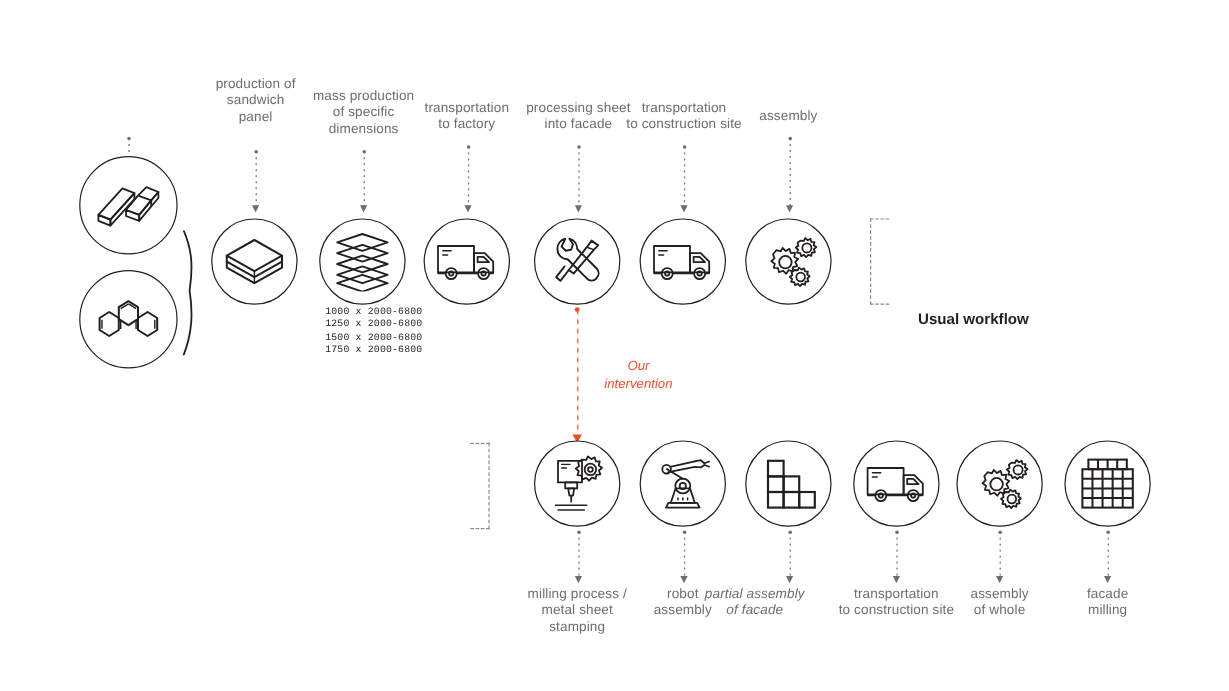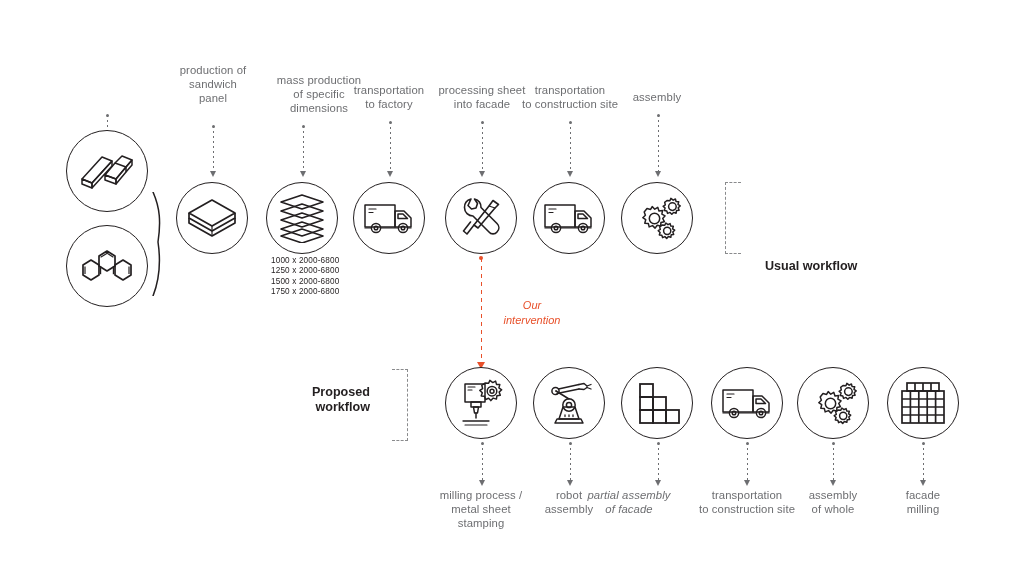--- a/index.html
+++ b/index.html
@@ -55,21 +55,21 @@
     line-height:14.5px;text-align:center;white-space:pre-line;
   }
 
   
   .wf-label{position:absolute;font-weight:bold;font-size:12.6px;line-height:15px;color:#231f20;white-space:pre-line;}
   .bracket{position:absolute;box-sizing:border-box;}
   .bracket.right{border-top:1px dashed #8a8b8d;border-left:1px dashed #8a8b8d;border-bottom:1px dashed #8a8b8d;}
   .bracket.left{border-top:1px dashed #8a8b8d;border-right:1px dashed #8a8b8d;border-bottom:1px dashed #8a8b8d;}
 
   
-  .dims{position:absolute;font-family:Liberation Sans, sans-serif;font-size:8.2px;line-height:10.4px;color:#231f20;white-space:pre-line;letter-spacing:.15px;}
+  .dims{position:absolute;font-family:Liberation Mono, monospace;font-size:8.2px;line-height:10.4px;color:#231f20;white-space:pre-line;letter-spacing:.15px;}
 
   
   .brace{position:absolute;}
 </style>
 </head>
 <body>
 
 <div class="stage">
 
 
@@ -128,21 +128,21 @@
       <g fill="none" stroke="#231f20" stroke-width="1.7" stroke-linejoin="round">
         <polygon points="26,4 49,17 26,30 3,17"></polygon>
         <path d="M3 17 L3 22 L26 35 L49 22 L49 17"></path>
         <path d="M3 22 L3 27 L26 40 L49 27 L49 22"></path>
         <path d="M26 30 L26 35" stroke-width="1.2"></path>
         <path d="M26 35 L26 40" stroke-width="1.2"></path>
       </g>
     </svg>
   </div>
 
-  <div class="cap" style="left:264px;top:73px;width:110px;text-align:center;">mass production
+  <div class="cap" style="left:248px;top:73px;width:110px;text-align:center;">mass production
 of specific
 dimensions</div>
   <div class="conn" style="left:302.5px;top:126px;height:46px;">
     <div class="dot-top"></div>
       <div class="arrow-dn"></div>
   </div>
 
   <div class="disc" style="left:266px;top:182px;width:72px;height:72px;">
     <svg width="48" height="50" viewBox="0 0 48 50">
       <g fill="none" stroke="#231f20" stroke-width="1.6" stroke-linejoin="round">
@@ -252,22 +252,20 @@
   <div class="bracket right" style="left:725px;top:182px;width:16px;height:72px;"></div>
   <div class="wf-label" style="left:765px;top:211px;width:150px;margin-top:48px;">Usual workflow</div>
 
   <div class="conn-red" style="left:480.5px;top:258px;height:104px;">
     <div class="dot-top"></div>
       <div class="arrow-dn"></div>
   </div>
   <div class="redlabel" style="left:486px;top:298px;width:92px;text-align:center;">Our
 intervention</div>
 
-  <div class="wf-label" style="left:270px;top:385px;width:100px;text-align:right;">Proposed
-workflow</div>
   <div class="bracket left" style="left:392px;top:369px;width:16px;height:72px;"></div>
 
   <div class="disc" style="left:445px;top:367px;width:72px;height:72px;">
     <svg width="52" height="50" viewBox="0 0 52 50">
       <g fill="none" stroke="#231f20" stroke-width="1.5" stroke-linejoin="round" stroke-linecap="round">
         <path d="M10 6 L30 6 L30 24 L10 24 Z"></path>
         <path d="M13 9 L20 9" stroke-width="1.1"></path>
         <path d="M13 12 L17 12" stroke-width="1.1"></path>
         <path d="M16 24 L26 24 L26 29 L16 29 Z"></path>
         <path d="M18.5 29 L23.5 29 L22.5 35 L19.5 35 Z"></path>

